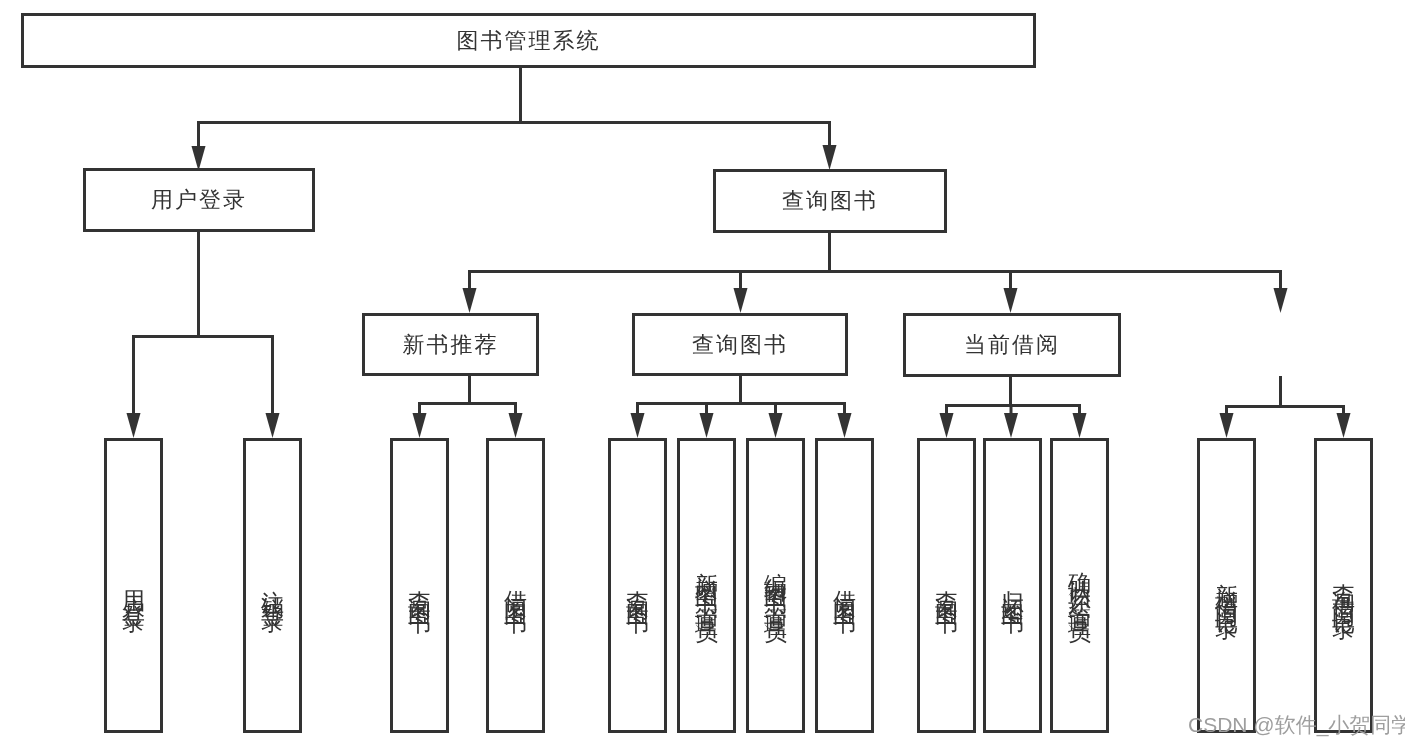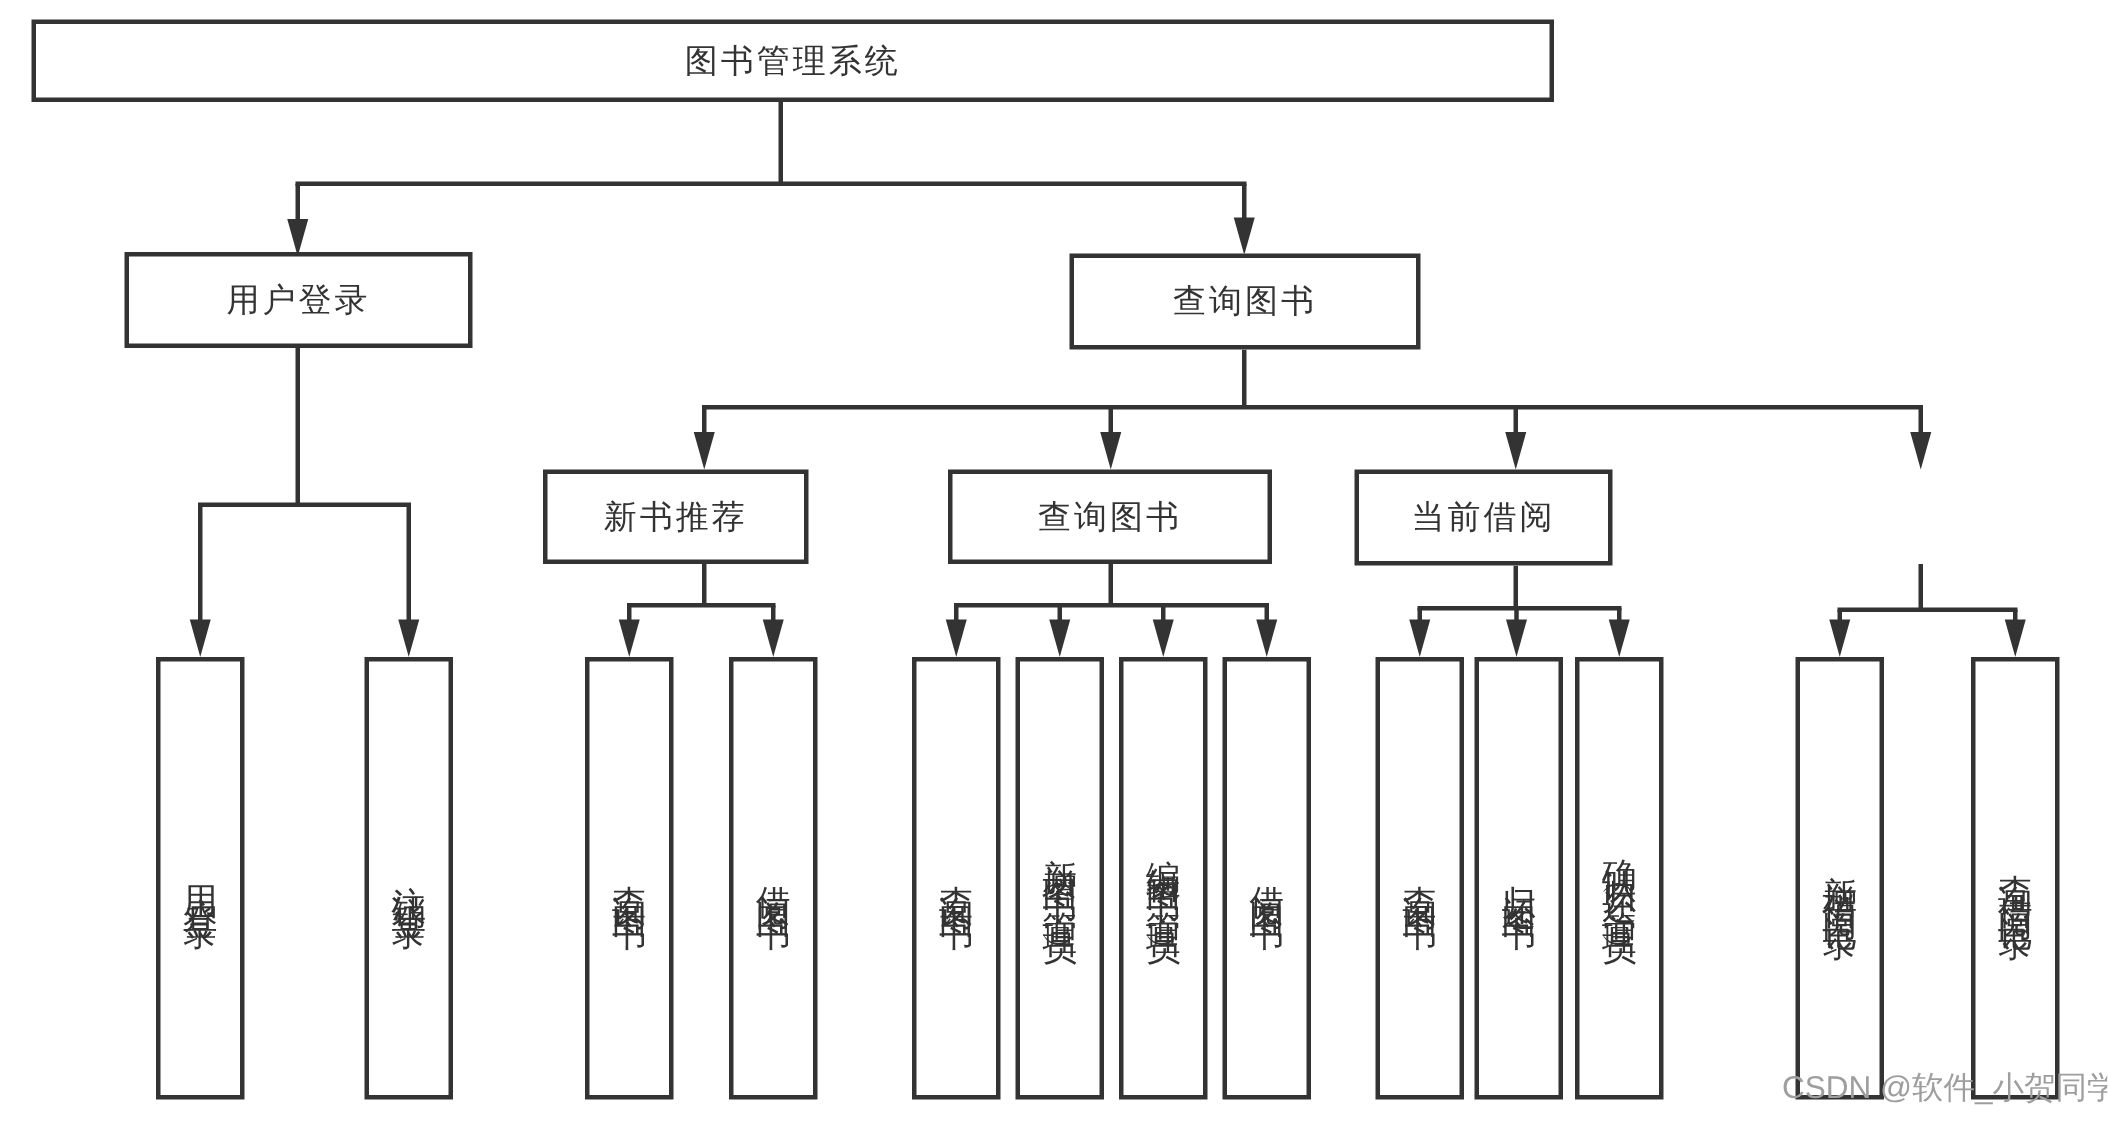--- a/index.html
+++ b/index.html
@@ -50,21 +50,21 @@
     letter-spacing: 7px;
     line-height: 1;
     white-space: nowrap;
   }
   
   .n-root { left: 21px;   top: 13px;  width: 1015px; height: 55px; }
   .n-l2a  { left: 83px;   top: 168px; width: 232px;  height: 64px; }
   .n-l2b  { left: 713px;  top: 169px; width: 234px;  height: 64px; }
   .n-l3a  { left: 362px;  top: 313px; width: 177px;  height: 63px; }
   .n-l3b  { left: 632px;  top: 313px; width: 216px;  height: 63px; }
-  .n-l3c  { left: 903px;  top: 313px; width: 172px;  height: 64px; }
+  .n-l3c  { left: 903px;  top: 313px; width: 218px;  height: 64px; }
   .n-l3d  { left: 1173px; top: 313px; width: 214px;  height: 63px; }
   
   .f-g1a { left: 104px; }  .f-g1b { left: 243px; }
   .f-g2a { left: 390px; }  .f-g2b { left: 486px; }
   .f-g3a { left: 608px; }  .f-g3b { left: 677px; }
   .f-g3c { left: 746px; }  .f-g3d { left: 815px; }
   .f-g4a { left: 917px; }  .f-g4b { left: 983px; }  .f-g4c { left: 1050px; }
   .f-g5a { left: 1197px; } .f-g5b { left: 1314px; }
   #watermark {
     position: absolute;

